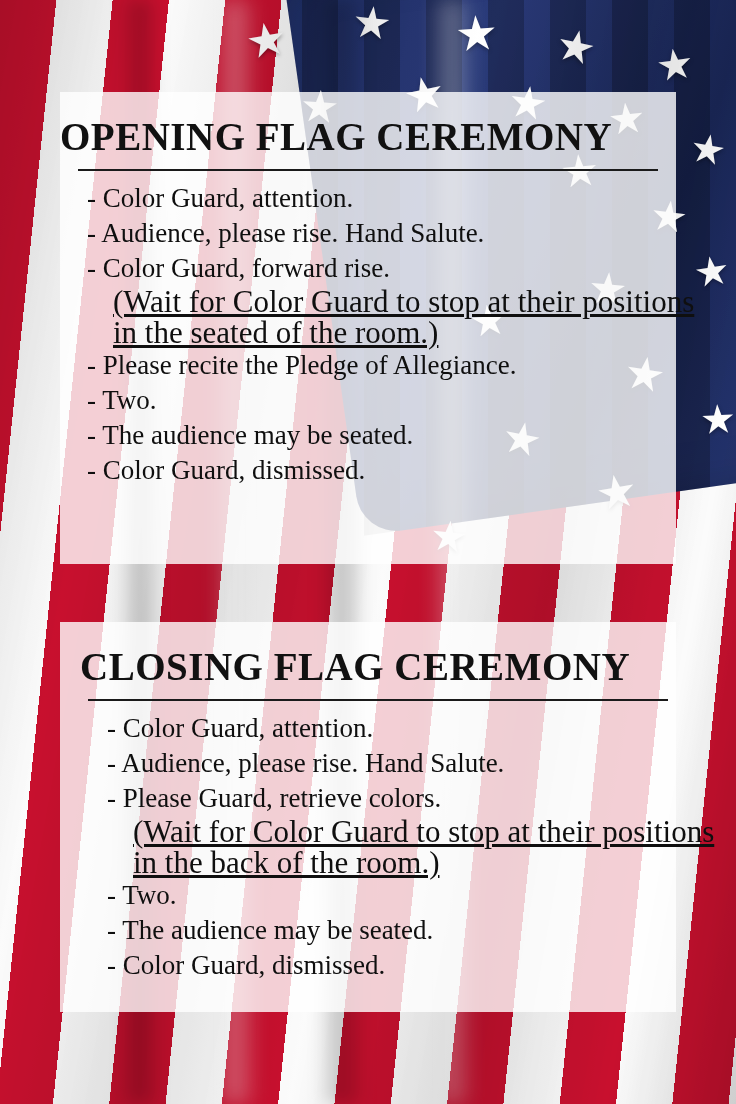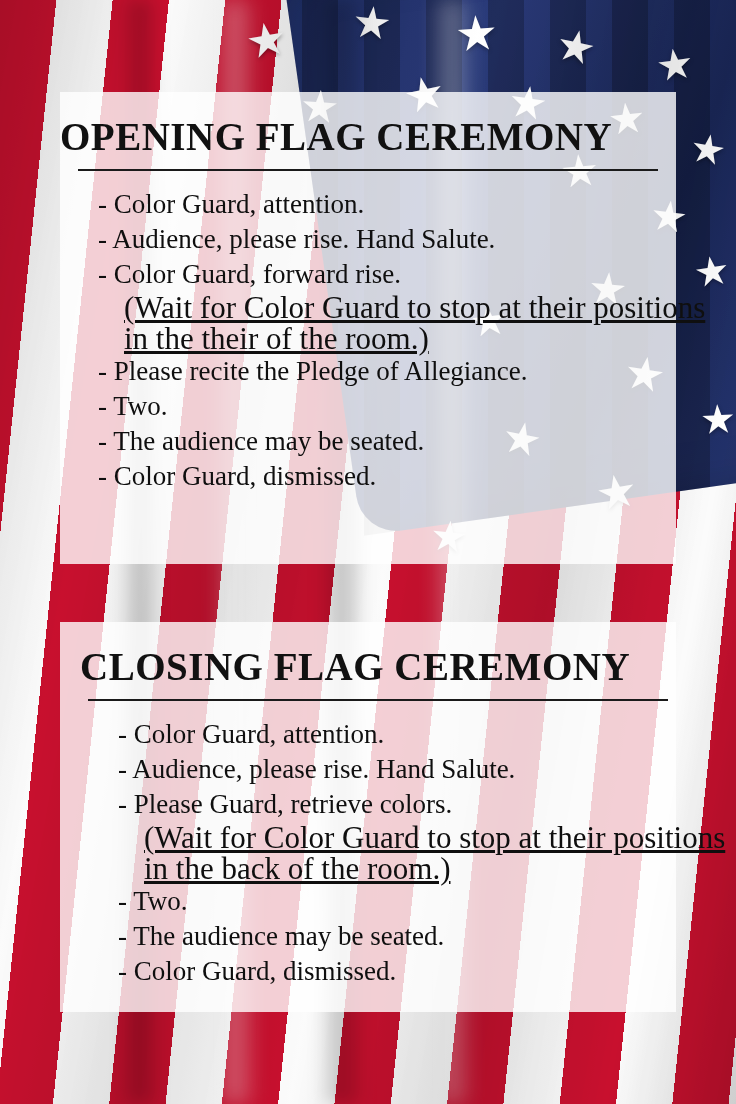--- a/index.html
+++ b/index.html
@@ -113,21 +113,21 @@
     margin: 6px 0 4px 0;
     padding-bottom: 6px;
   }
   .title-rule {
     height: 2px;
     background: #1a1a1a;
     margin: 0 auto 10px auto;
     width: 580px;
   }
   .lines {
-    margin: 16px;
+    margin: 5px;
     padding: 0 0 0 22px;
     list-style: none;
   }
   .line {
     font-size: 27px;
     line-height: 35px;
     color: #0f0f0f;
     white-space: nowrap;
   }
   .line.note {
@@ -176,21 +176,21 @@
   </div>
 
   <section class="panel" id="panel-opening">
     <h1 class="panel-title">OPENING FLAG CEREMONY</h1>
     <div class="title-rule"></div>
     <ul class="lines" id="opening-lines">
         <li class="line">- Color Guard, attention.</li>
         <li class="line">- Audience, please rise. Hand Salute.</li>
         <li class="line">- Color Guard, forward rise.</li>
         <li class="line note">(Wait for Color Guard to stop at their positions</li>
-        <li class="line note">in the their of the room.)</li>
+        <li class="line note">in the seated of the room.)</li>
         <li class="line">- Please recite the Pledge of Allegiance.</li>
         <li class="line">- Two.</li>
         <li class="line">- The audience may be seated.</li>
         <li class="line">- Color Guard, dismissed.</li>
       </ul>
   </section>
 
   <section class="panel" id="panel-closing">
     <h1 class="panel-title">CLOSING FLAG CEREMONY</h1>
     <div class="title-rule"></div>

